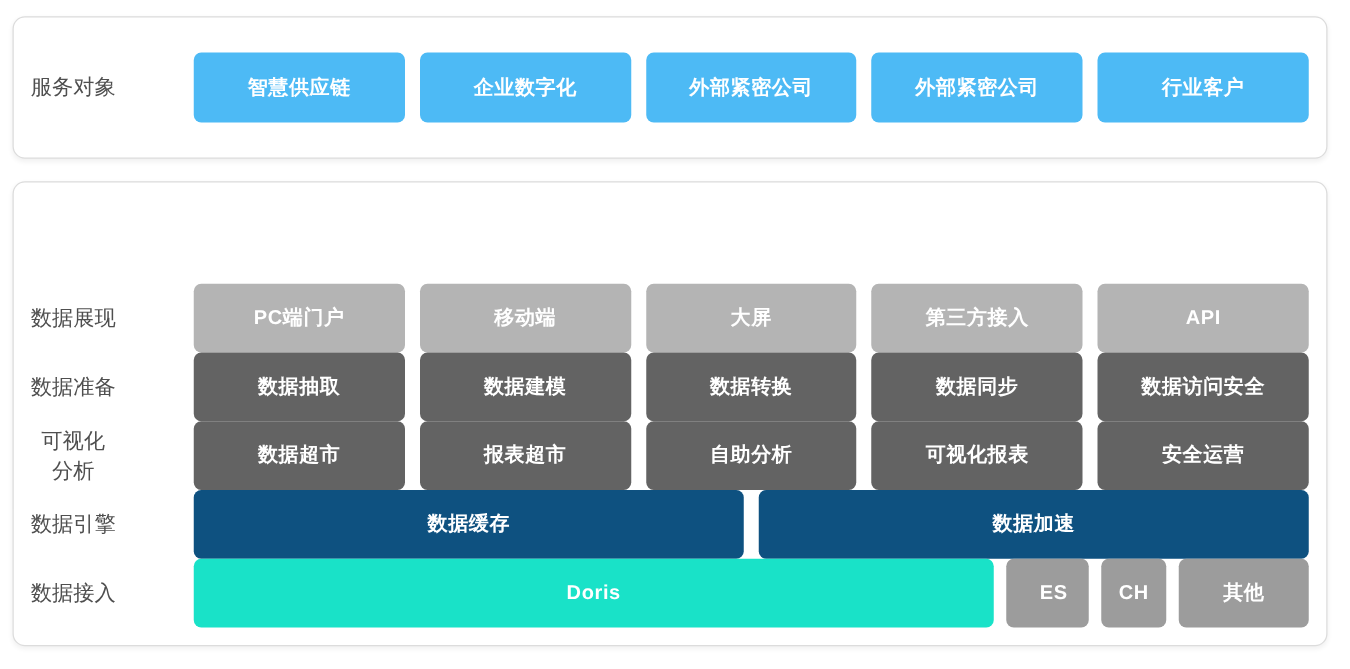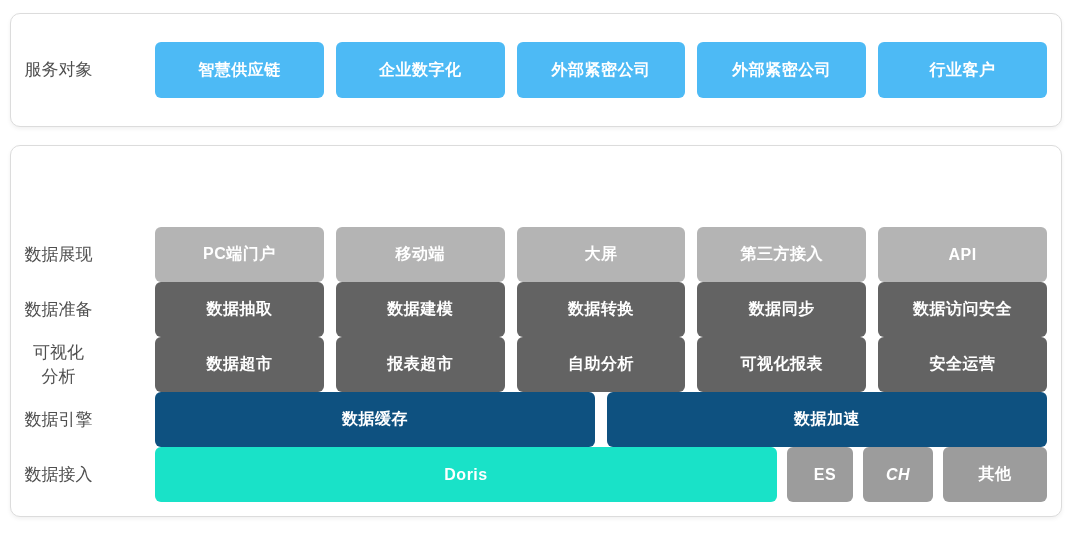--- a/index.html
+++ b/index.html
@@ -59,21 +59,21 @@
     letter-spacing: 0.5px;
   }
   .chip.blue  { background: var(--blue, #4dbaf5); height: 56px; }
   .chip.light { background: var(--light-gray, #b4b4b4); }
   .chip.dark  { background: var(--dark-gray, #636363); }
   .chip.navy  { background: var(--navy, #0e5180); }
   .chip.teal  { background: var(--teal, #19e2c8); flex: 1; }
   .chip.mid   { background: var(--mid-gray, #9c9c9c); }
   .w-mysql { width: 84px; }
   .w-es    { width: 56px; padding-left: 10px; }
-  .w-ch    { width: 70px; font-style: italic; }
+  .w-ch    { width: 52px; }
   .w-other { width: 104px; }
 </style>
 </head>
 <body>
 
 <div class="panel" id="service-panel">
   <div class="row">
     <div class="row-label">服务对象</div>
     <div class="row-items">
       <div class="chip blue">智慧供应链</div>

